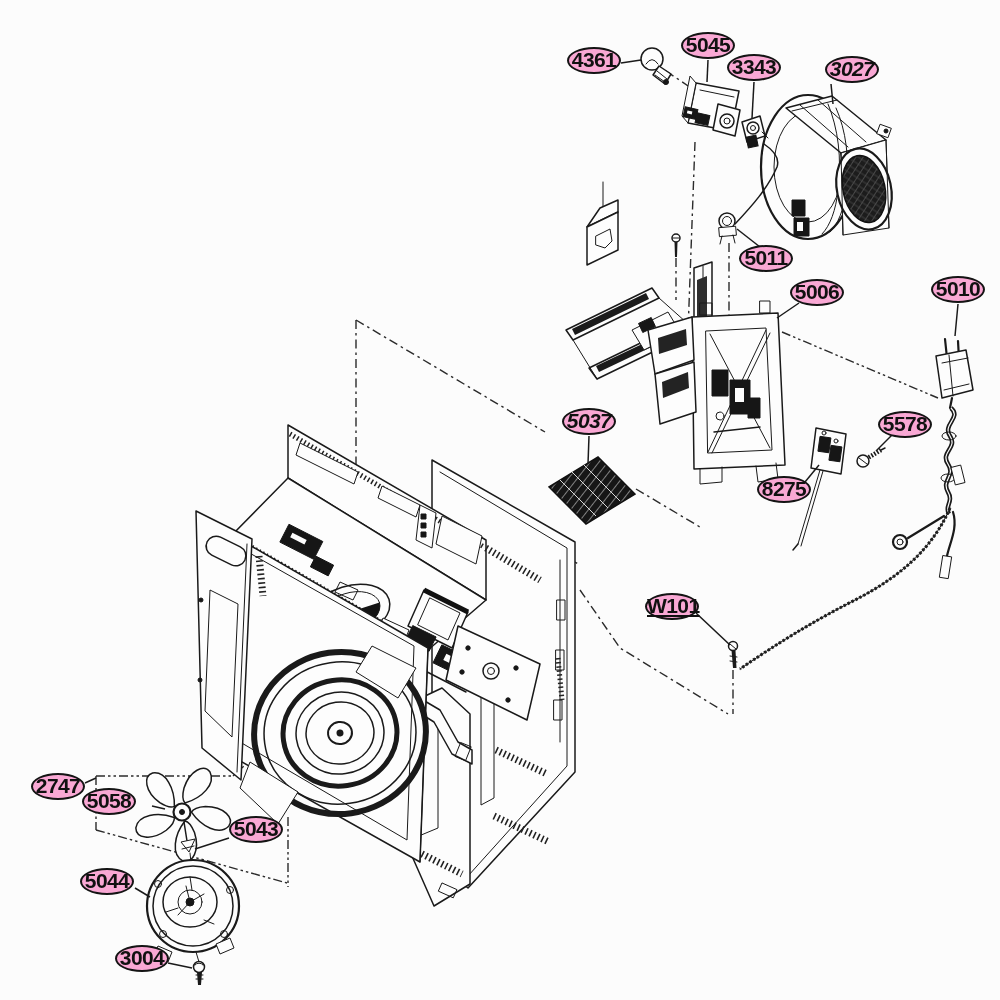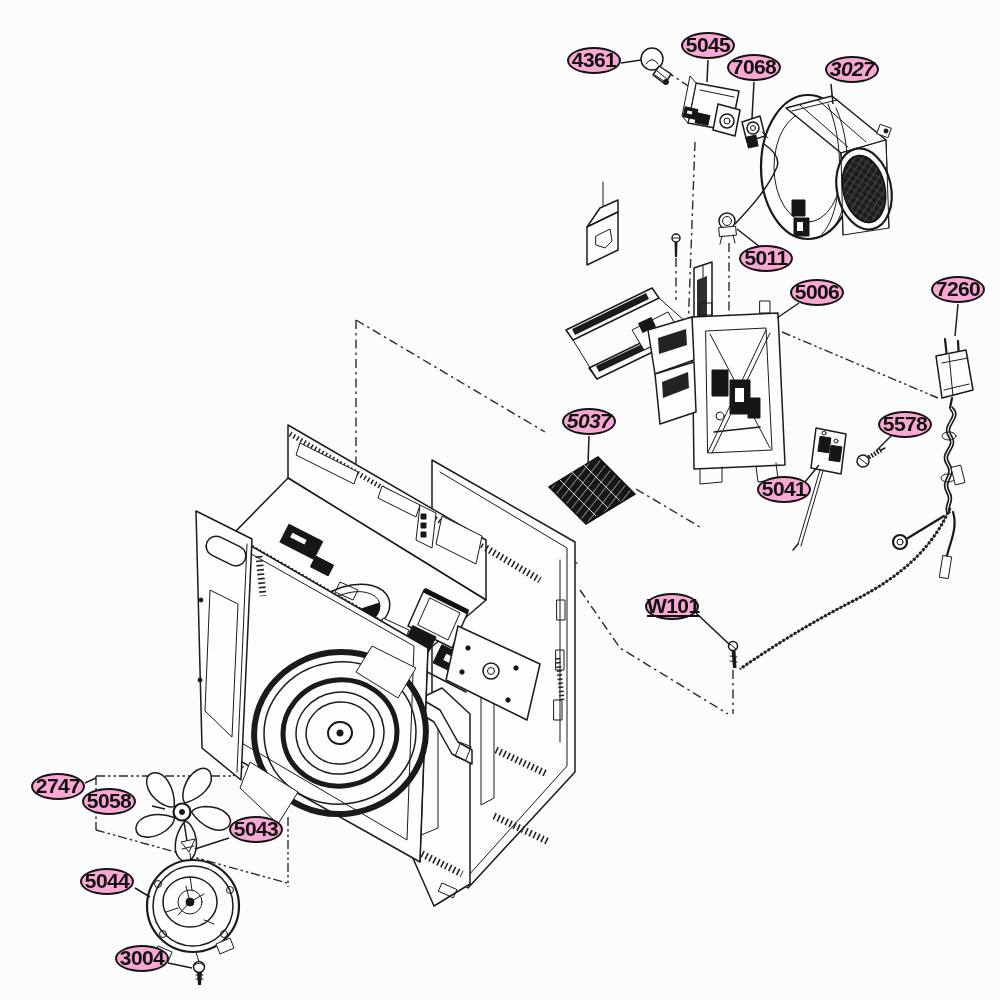--- a/index.html
+++ b/index.html
@@ -384,27 +384,27 @@
         <line x1="696" y1="613" x2="730" y2="645" stroke="#1a1a1a" stroke-width="1.5"></line>
         <line x1="85" y1="783" x2="96" y2="778" stroke="#1a1a1a" stroke-width="1.5"></line>
         <line x1="152" y1="806" x2="165" y2="809" stroke="#1a1a1a" stroke-width="1.5"></line>
         <line x1="229" y1="838" x2="195" y2="849" stroke="#1a1a1a" stroke-width="1.5"></line>
         <line x1="135" y1="888" x2="150" y2="897" stroke="#1a1a1a" stroke-width="1.5"></line>
         <line x1="168" y1="963" x2="192" y2="968" stroke="#1a1a1a" stroke-width="1.5"></line>
       </g>
     </svg>
 <div class="callout" style="left: 594px; top: 61px;">4361</div>
     <div class="callout" style="left: 708px; top: 46px;">5045</div>
-    <div class="callout" style="left: 754px; top: 68px;">7068</div>
+    <div class="callout" style="left: 754px; top: 68px;">3343</div>
     <div class="callout" style="left: 852px; top: 70px; font-style: italic;">3027</div>
     <div class="callout" style="left: 766px; top: 259px;">5011</div>
     <div class="callout" style="left: 817px; top: 293px;">5006</div>
-    <div class="callout" style="left: 958px; top: 290px;">7260</div>
+    <div class="callout" style="left: 958px; top: 290px;">5010</div>
     <div class="callout" style="left: 589px; top: 422px; font-style: italic;">5037</div>
     <div class="callout" style="left: 905px; top: 425px;">5578</div>
-    <div class="callout" style="left: 784px; top: 490px;">5041</div>
+    <div class="callout" style="left: 784px; top: 490px;">8275</div>
     <div class="callout" style="left: 672px; top: 607px; text-decoration: underline;">W101</div>
     <div class="callout" style="left: 58px; top: 787px;">2747</div>
     <div class="callout" style="left: 109px; top: 802px;">5058</div>
     <div class="callout" style="left: 256px; top: 830px;">5043</div>
     <div class="callout" style="left: 107px; top: 882px;">5044</div>
     <div class="callout" style="left: 142px; top: 959px;">3004</div>
   </div>
 
 </body></html>

